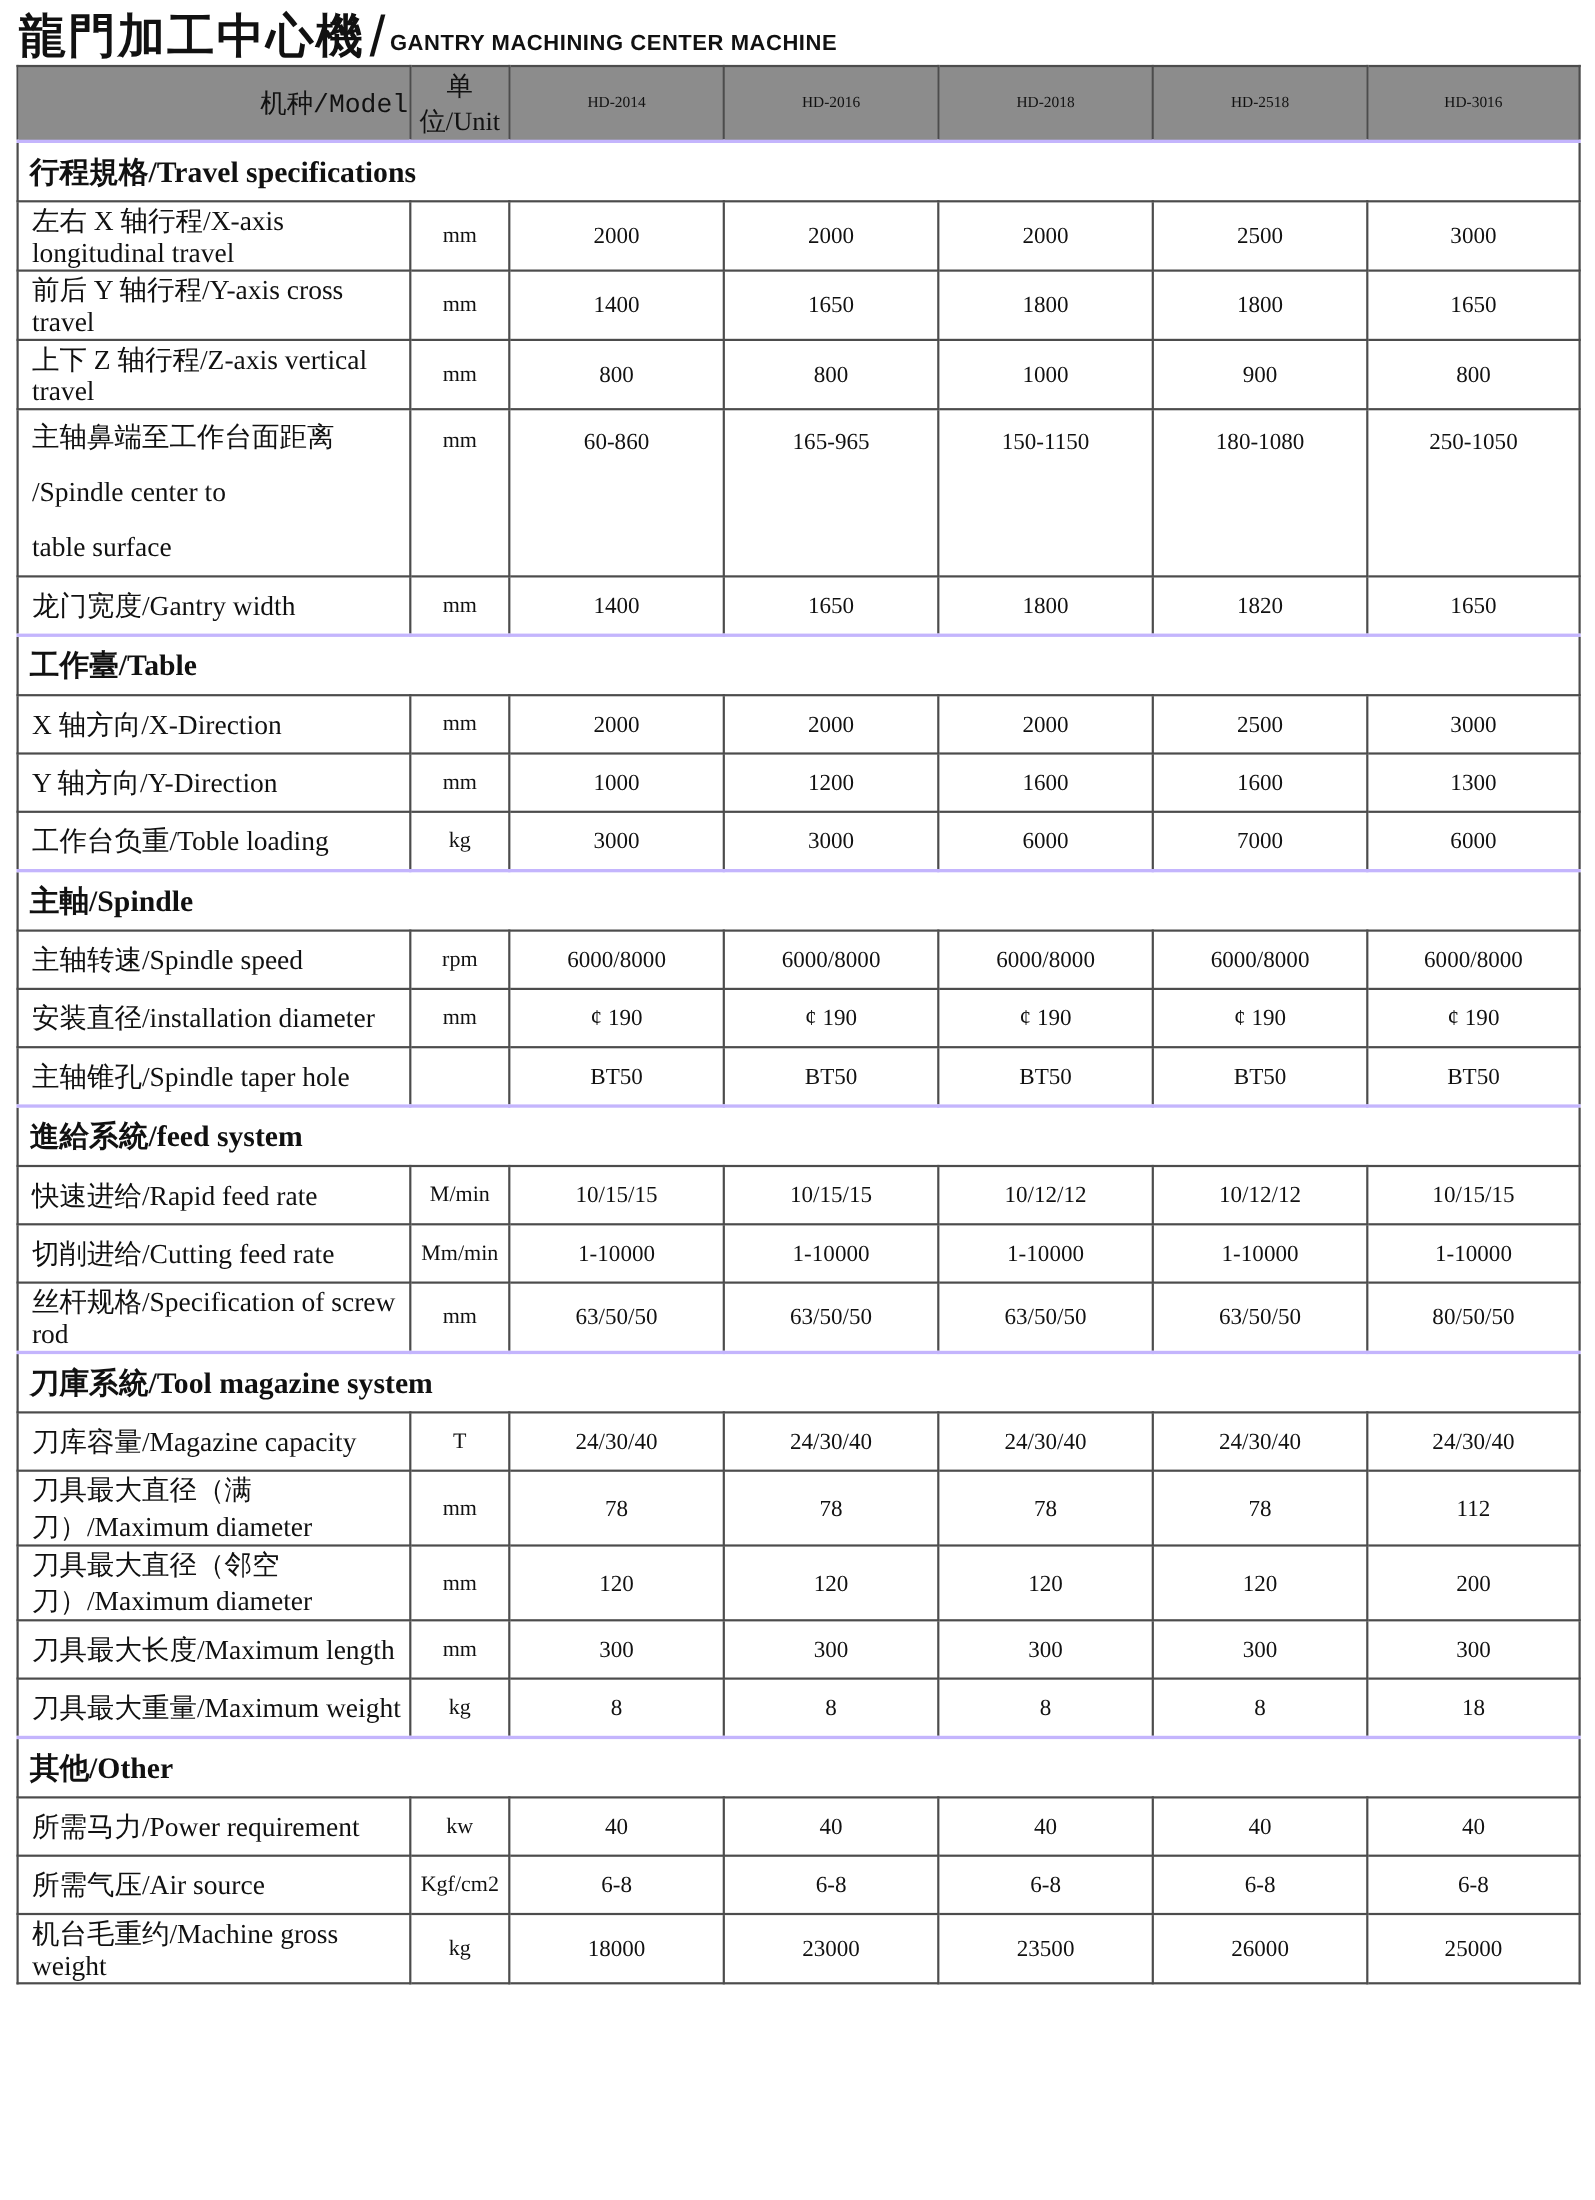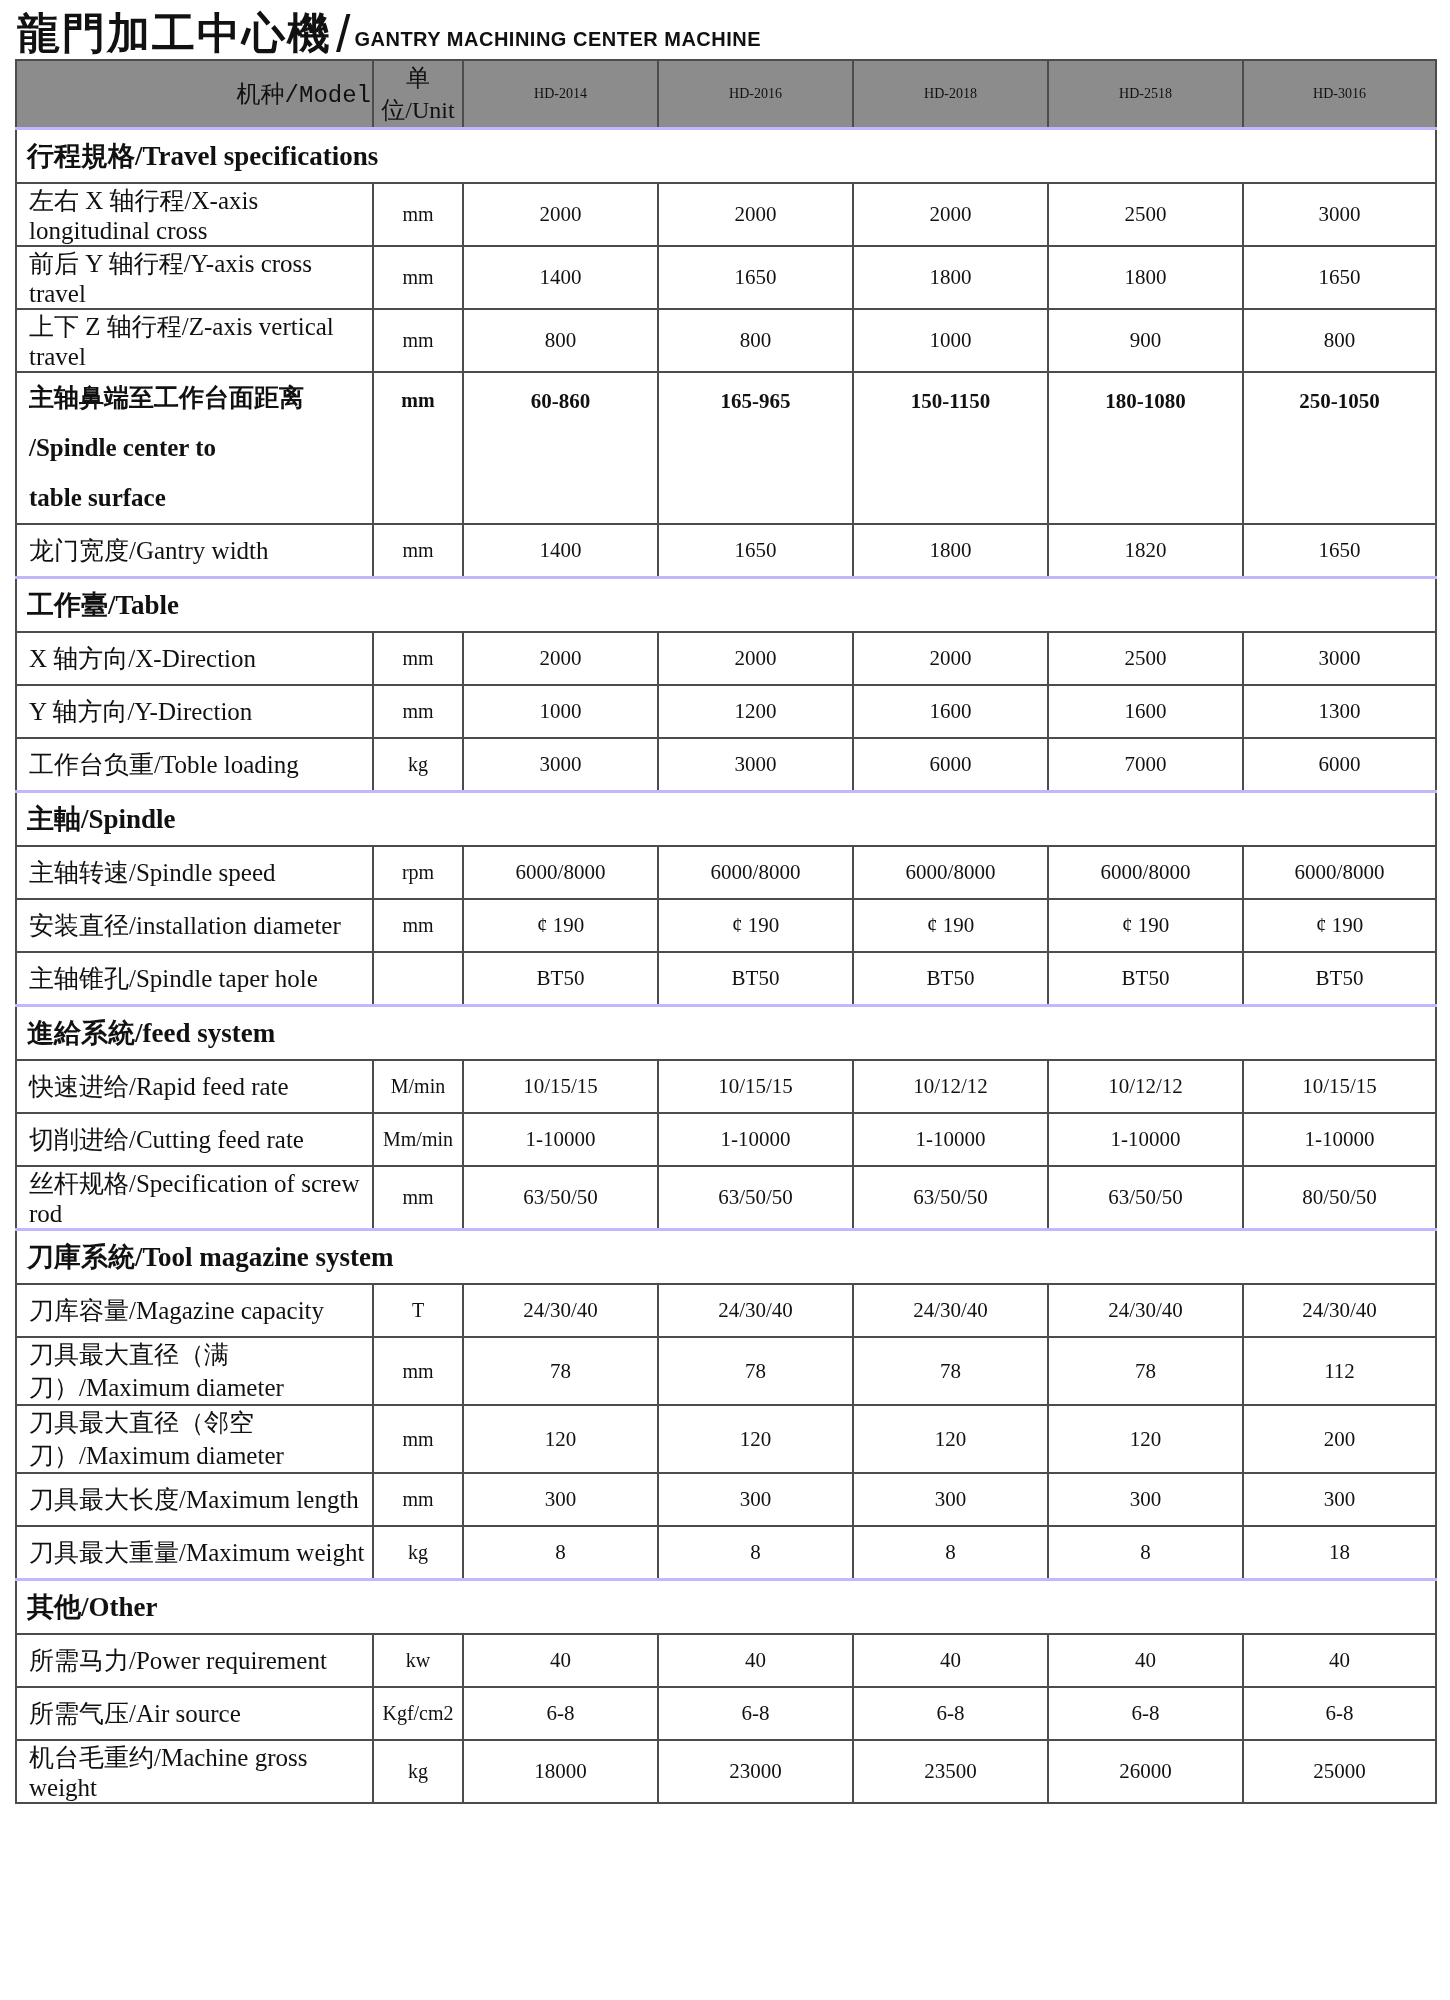--- a/index.html
+++ b/index.html
@@ -20,21 +20,21 @@
 
   tr.section-row td{height:50px;font-size:27px;font-weight:700;text-align:left;padding-left:10px;
     border-top:3px solid #c4b5fd;border-bottom:2px solid #4c4c4c;}
   tr.section-row td{font-family:"Liberation Serif",serif;}
 
   tr.data-row td{height:51px;font-size:21px;text-align:center;vertical-align:middle;padding:0 2px;}
   tr.data-row td.label-cell{text-align:left;padding-left:12px;font-size:25px;}
   tr.data-row td.unit-cell{font-size:20px;margin-top:27px;}
   tr.data-row td.value-cell{font-size:21px;}
 
-  tr.data-row.tall td{height:108px;font-weight:bold;}
+  tr.data-row.tall td{height:108px;}
   tr.data-row.tall td.multiline{white-space:pre-line;line-height:50px;}
   tr.data-row.tall td:not(.multiline):not(.label-cell){vertical-align:top;padding-top:16px;}
   tr.data-row.tall td.label-cell.multiline{text-align:left;}
 </style>
 </head>
 <body>
 
 <div class="page">
 
   <div class="title">
@@ -62,21 +62,21 @@
           <th class="col-val">HD-2018</th>
           <th class="col-val">HD-2518</th>
           <th class="col-val">HD-3016</th>
         </tr>
     </thead>
     <tbody>
         <tr class="section-row">
           <td colspan="7">行程規格/Travel specifications</td>
         </tr>
         <tr class="data-row">
-          <td class="label-cell">左右 X 轴行程/X-axis longitudinal cross</td>
+          <td class="label-cell">左右 X 轴行程/X-axis longitudinal travel</td>
           <td class="unit-cell">mm</td>
           <td class="value-cell">2000</td>
           <td class="value-cell">2000</td>
           <td class="value-cell">2000</td>
           <td class="value-cell">2500</td>
           <td class="value-cell">3000</td>
         </tr>
         <tr class="data-row">
           <td class="label-cell">前后 Y 轴行程/Y-axis cross travel</td>
           <td class="unit-cell">mm</td>

